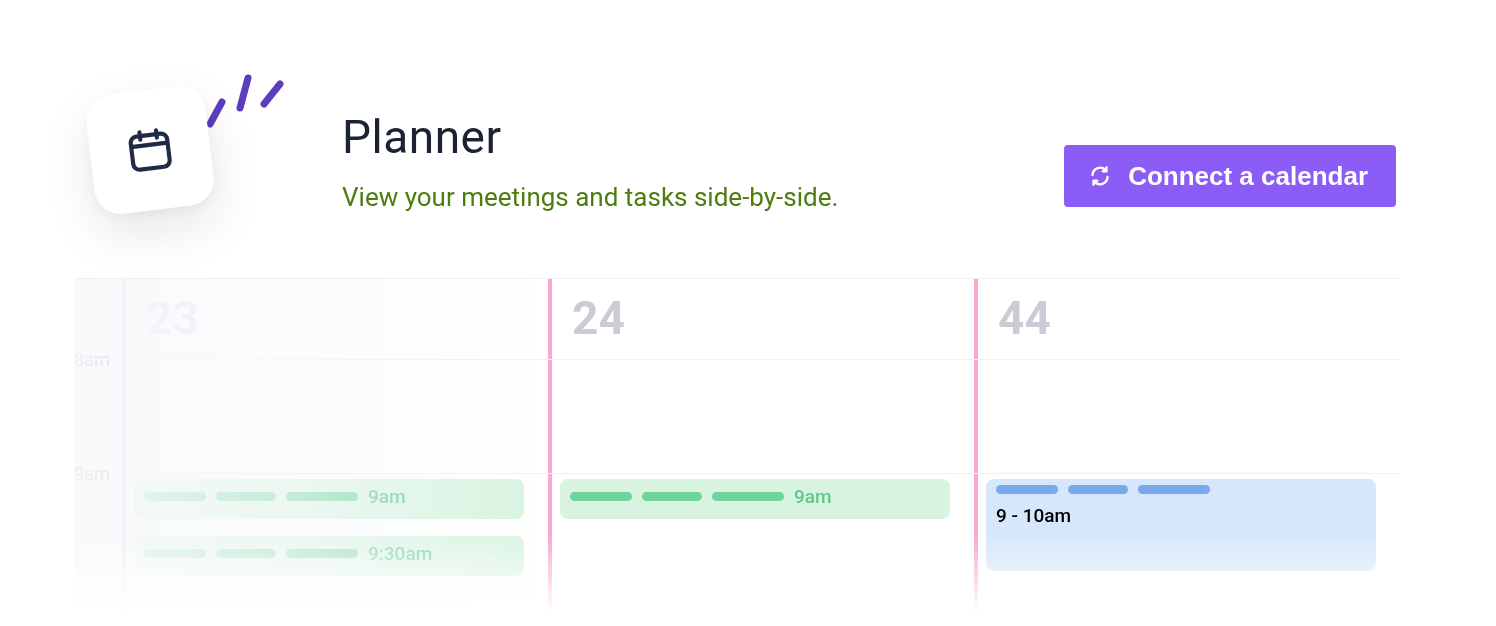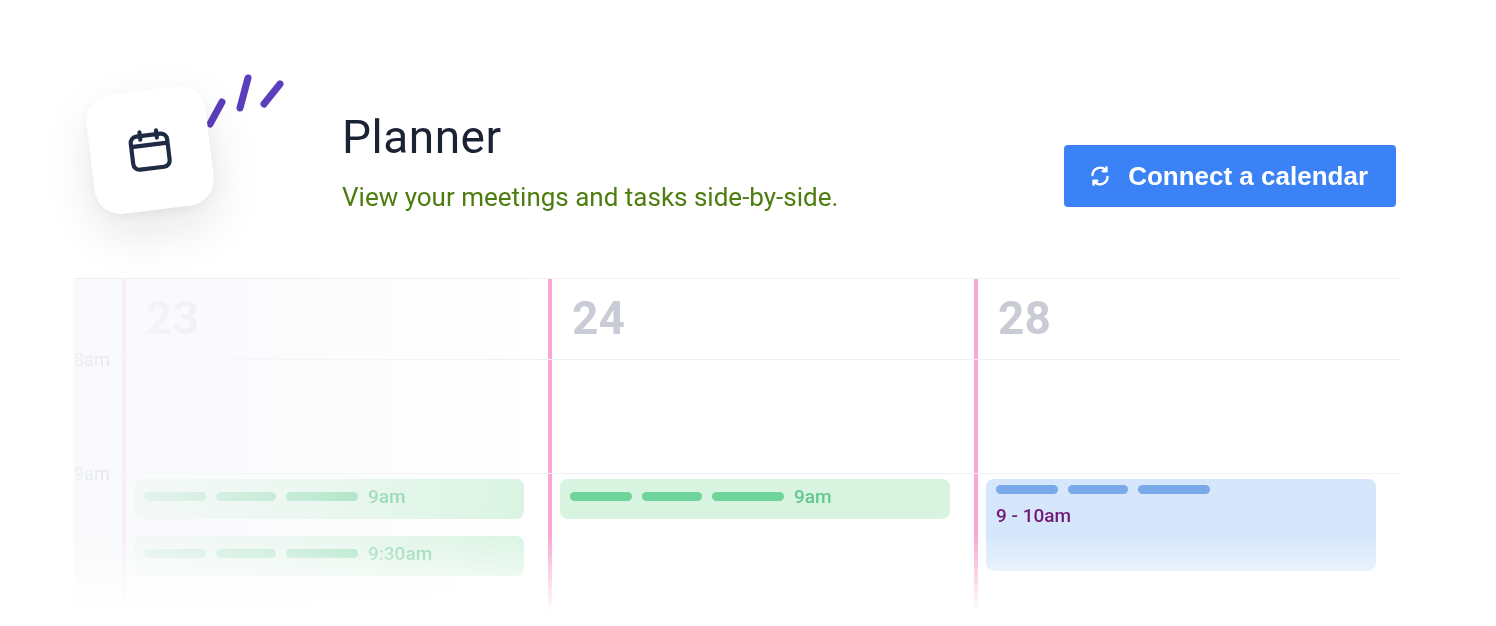--- a/index.html
+++ b/index.html
@@ -58,21 +58,21 @@
   .subtitle {
     margin-top: 18px;
     font-size: 26px;
     color: #4d7c0f;
   }
 
   .cta-btn {
     position:absolute;
     right: 100px;
     top: 145px;
-    background:#3b82f6;
+    background:#8b5cf6;
     color:#fff;
     border:none;
     border-radius:4px;
     height:62px;
     padding:0 28px 0 24px;
     display:flex;
     align-items:center;
     gap:16px;
     font-size:26px;
     font-weight:600;
@@ -142,21 +142,21 @@
     height:9px;
     border-radius:5px;
   }
   .event.green .bar { background:#6fd49a; }
   .event.blue  .bar { background:#7aa9ea; }
   .event .time {
     font-size:19px;
     font-weight:500;
   }
   .event.green .time { color:#60c88d; }
-  .event.blue  .time { color:#701a75; }
+  .event.blue  .time { color:#000000; }
 
   
   .fade {
     position:absolute;
     top:0; bottom:-40px;
     pointer-events:none;
     background:linear-gradient(90deg, rgba(248,249,251,.95) 0%, rgba(248,249,251,.6) 50%, rgba(248,249,251,0) 100%);
     z-index:5;
   }
   .fade-bottom {
@@ -234,21 +234,21 @@
         <div class="event green" style="top: 200px; height: 40px;">
           <div class="bar-row">
             <span class="bar" style="width: 62px;"></span>
             <span class="bar" style="width: 60px;"></span>
             <span class="bar" style="width: 72px;"></span>
             <span class="time">9am</span>
           </div>
         </div>
       </div>
       <div class="day-col">
-        <div class="day-num">28</div>
+        <div class="day-num">44</div>
         <div class="event blue" style="top: 200px; height: 92px;">
           <div class="bar-row">
             <span class="bar" style="width: 62px;"></span>
             <span class="bar" style="width: 60px;"></span>
             <span class="bar" style="width: 72px;"></span>
           </div>
           <div style="margin-top: 6px;"><span class="time">9 - 10am</span></div>
         </div>
       </div>
     </div>

